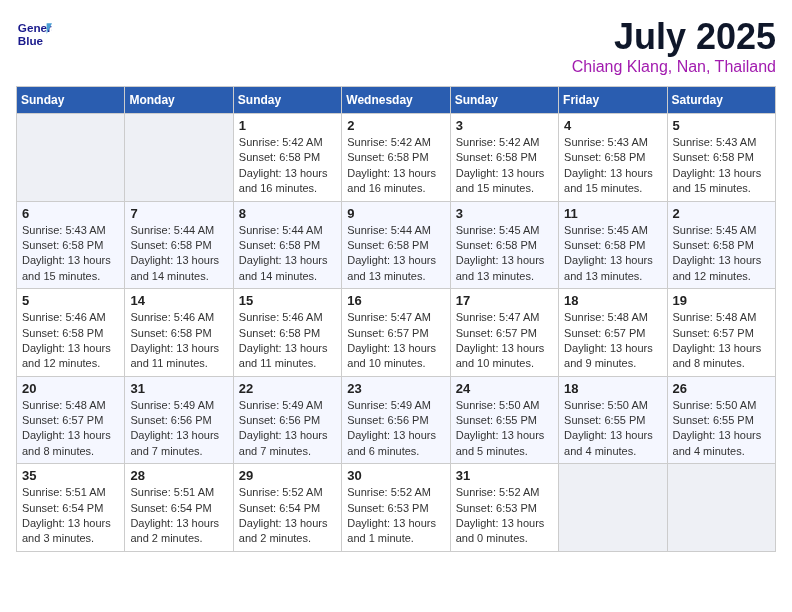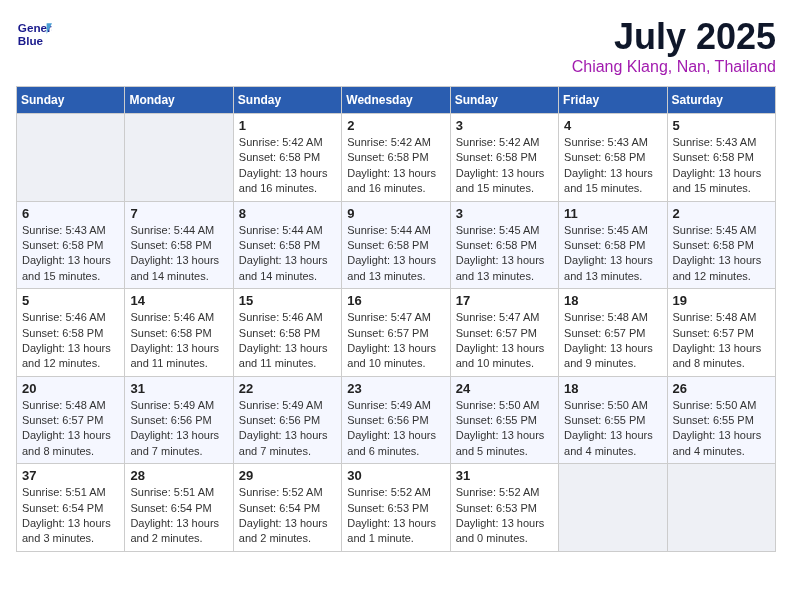--- a/index.html
+++ b/index.html
@@ -271,21 +271,21 @@
         </td>
         <td>
           <span class="day-number">26</span>
           <div class="day-info">Sunrise: 5:50 AM
 Sunset: 6:55 PM
 Daylight: 13 hours and 4 minutes.</div>
         </td>
       </tr>
       <tr>
         <td>
-          <span class="day-number">37</span>
+          <span class="day-number">35</span>
           <div class="day-info">Sunrise: 5:51 AM
 Sunset: 6:54 PM
 Daylight: 13 hours and 3 minutes.</div>
         </td>
         <td>
           <span class="day-number">28</span>
           <div class="day-info">Sunrise: 5:51 AM
 Sunset: 6:54 PM
 Daylight: 13 hours and 2 minutes.</div>
         </td>

